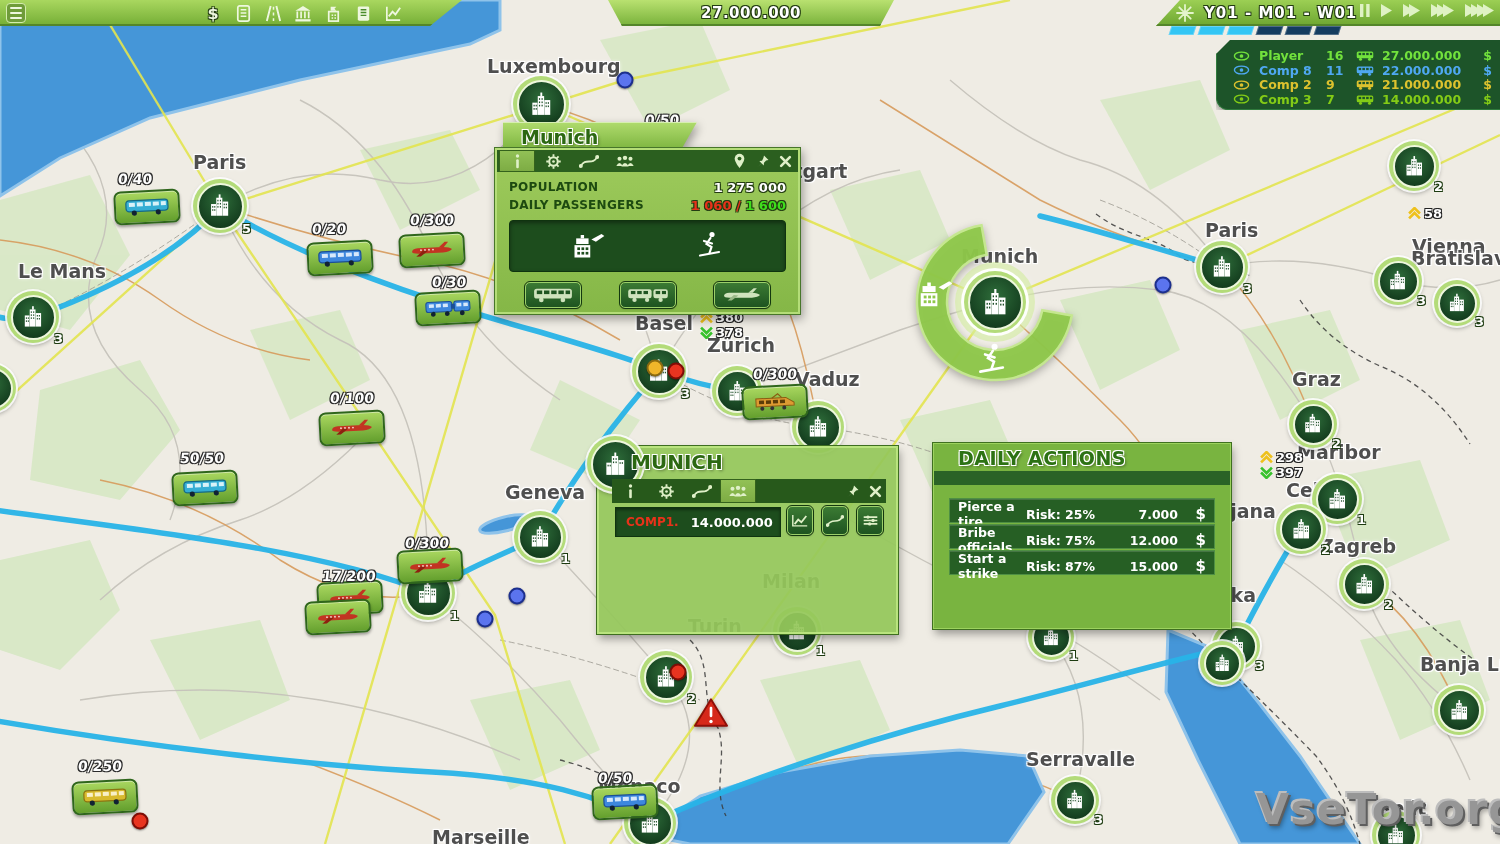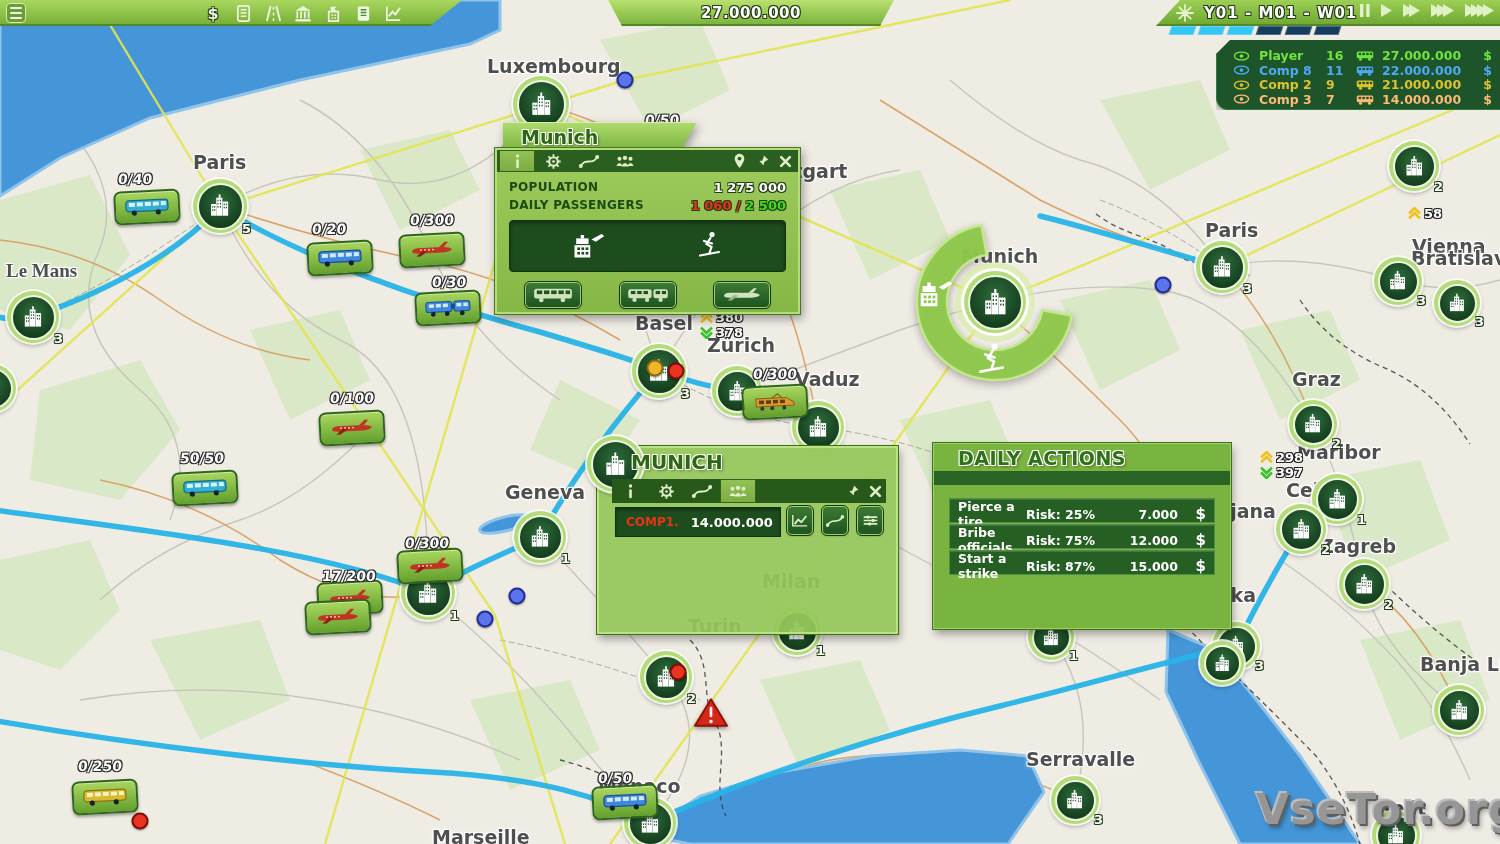--- a/index.html
+++ b/index.html
@@ -258,21 +258,21 @@
       <path d="M1040 216 C1090 228 1160 250 1222 267"></path>
     </g>
   </svg>
 
   <div class="layer labels-layer">
 
       <span class="maplabel" style="left: 487px; top: 55px;">Luxembourg</span>
 
       <span class="maplabel" style="left: 193px; top: 151px;">Paris</span>
 
-      <span class="maplabel" style="left: 6px; top: 260px; font-family: Liberation Serif, serif;">Le Mans</span>
+      <span class="maplabel" style="left: 18px; top: 260px;">Le Mans</span>
 
       <span class="maplabel" style="left: 635px; top: 312px;">Basel</span>
 
       <span class="maplabel" style="left: 707px; top: 334px;">Zürich</span>
 
       <span class="maplabel" style="left: 795px; top: 368px;">Vaduz</span>
 
       <span class="maplabel" style="left: 505px; top: 481px;">Geneva</span>
 
       <span class="maplabel" style="left: 961px; top: 245px;">Munich</span>
@@ -1509,21 +1509,21 @@
           </span>
         </span>
       </div>
       <div class="cp-body">
         <div class="cp-row">
           <span class="lbl">POPULATION</span>
           <span class="val o-dark">1 275 000</span>
         </div>
         <div class="cp-row">
           <span class="lbl">DAILY PASSENGERS</span>
-          <span class="val o-dark"><i class="red">1 060</i> <i class="sep">/</i> <i class="grn">2 500</i></span>
+          <span class="val o-dark"><i class="red">1 060</i> <i class="sep">/</i> <i class="grn">1 600</i></span>
         </div>
         <div class="cp-features">
           <span>
             <svg viewBox="0 0 32 32" width="36" height="36">
               <g fill="#fff">
                   <rect x="4" y="17" width="14" height="11"></rect>
                   <rect x="5.5" y="11" width="11" height="5"></rect>
                   <rect x="9.5" y="8" width="3" height="3"></rect>
                   <path d="M19 12 L28 7 L30.5 8.8 L23 14 Z"></path>
                 </g>
@@ -1914,21 +1914,21 @@
                 <rect x="18.5" y="5" width="3" height="3"></rect>
               </g>
               <circle cx="6" cy="13.5" r="2" fill="currentColor"></circle>
               <circle cx="18" cy="13.5" r="2" fill="currentColor"></circle>
             </svg>
           </span>
           <span class="st-money">21.000.000</span>
           <span class="st-cur">$</span>
         </div>
 
-        <div class="st-row" style="color: #fdba74;">
+        <div class="st-row" style="color: #84cc16;">
           <span class="st-eye">
             <svg width="17" height="12" viewBox="0 0 24 14">
               <ellipse cx="12" cy="7" rx="10" ry="5.5" fill="none" stroke="currentColor" stroke-width="2"></ellipse>
               <circle cx="12" cy="7" r="2.6" fill="currentColor"></circle>
             </svg>
           </span>
           <span class="st-name">Comp 3</span>
           <span class="st-vcount">7</span>
           <span class="st-bus">
             <svg width="18" height="13" viewBox="0 0 24 17">

